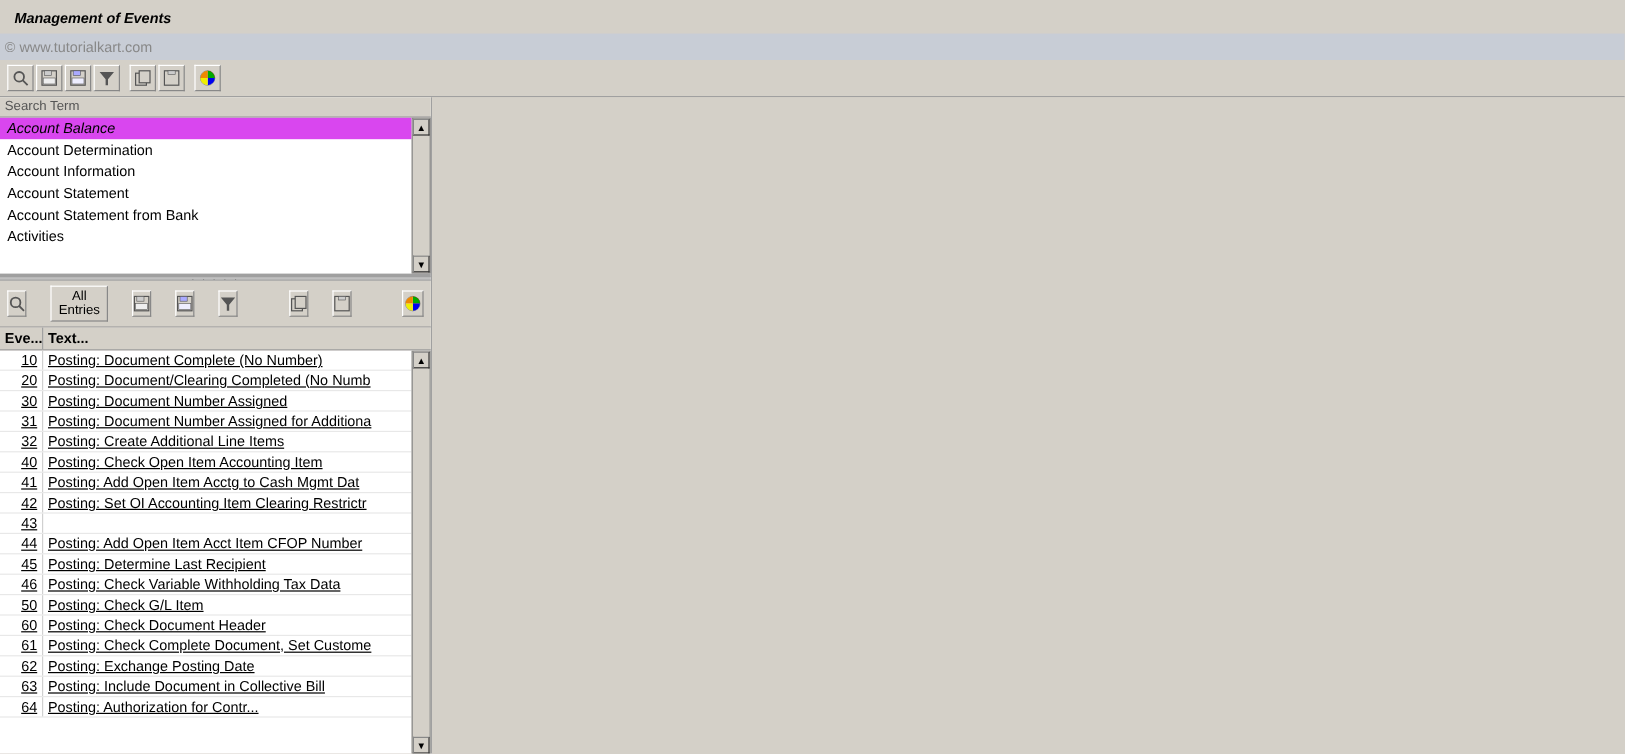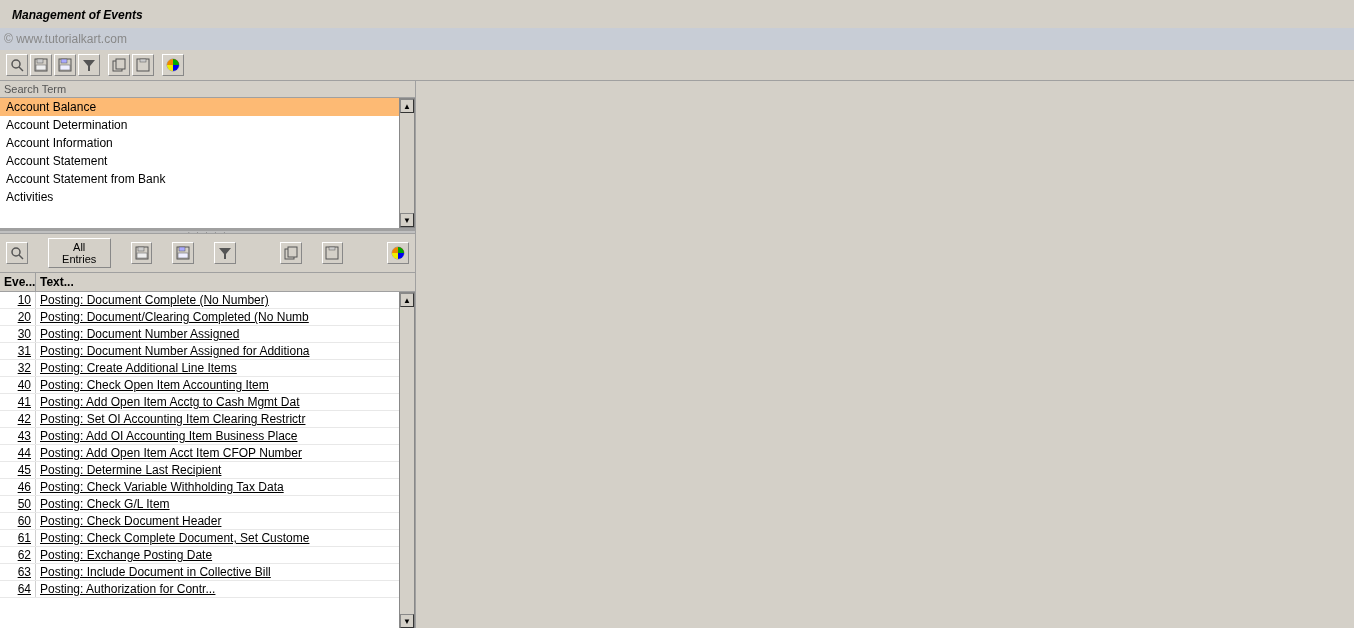--- a/index.html
+++ b/index.html
@@ -59,21 +59,21 @@
     .toolbar-separator {
       width: 4px;
     }
 
     .main-container {
       display: flex;
       height: calc(628px - 80px);
     }
 
     .left-panel {
-      width: 416px;
+      width: 360px;
       border-right: 1px solid #a0a0a0;
       background-color: #fff;
       display: flex;
       flex-direction: column;
     }
 
     .search-panel {
       border-bottom: 2px solid #a0a0a0;
     }
 
@@ -97,21 +97,22 @@
       position: relative;
     }
 
     .search-item {
       padding: 2px 6px;
       cursor: pointer;
       white-space: nowrap;
     }
 
     .search-item.selected {
-      background-color: #fdba74;
+      background-color: #d946ef;
+      font-style: italic;
     }
 
     .events-panel {
       flex: 1;
       display: flex;
       flex-direction: column;
     }
 
     .events-toolbar {
       background-color: #d4d0c8;
@@ -409,21 +410,20 @@
             <div class="event-row">
               <div class="col-eve">41</div>
               <div class="col-text">Posting: Add Open Item Acctg to Cash Mgmt Dat</div>
             </div>
             <div class="event-row">
               <div class="col-eve">42</div>
               <div class="col-text">Posting: Set OI Accounting Item Clearing Restrictr</div>
             </div>
             <div class="event-row">
               <div class="col-eve">43</div>
-              <div class="col-text">Posting: Add OI Accounting Item Business Place</div>
             </div>
             <div class="event-row">
               <div class="col-eve">44</div>
               <div class="col-text">Posting: Add Open Item Acct Item CFOP Number</div>
             </div>
             <div class="event-row">
               <div class="col-eve">45</div>
               <div class="col-text">Posting: Determine Last Recipient</div>
             </div>
             <div class="event-row">

